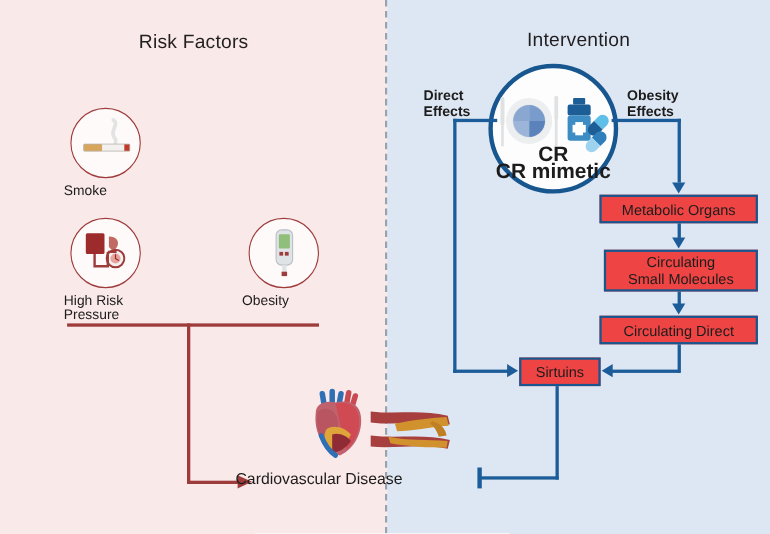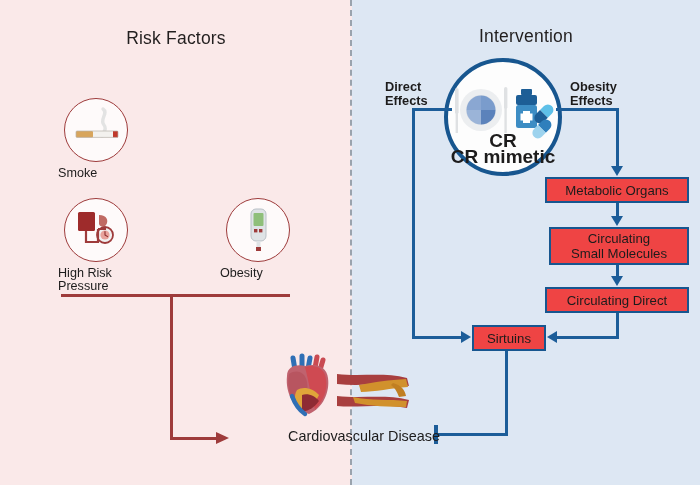--- a/index.html
+++ b/index.html
@@ -113,24 +113,23 @@
   
   #disease-art {
     position: absolute;
     left: 275px;
     top: 352px;
     width: 150px;
     height: 72px;
   }
   #disease-text {
     position: absolute;
-    left: 244px;
+    left: 214px;
     top: 427px;
     width: 240px;
-    text-align: center;
     font-size: 14.4px;
     line-height: 19px;
     color: #1d1c1c;
   }
 
   
   #cr-circle {
     position: absolute;
     left: 444px;
     top: 58px;

